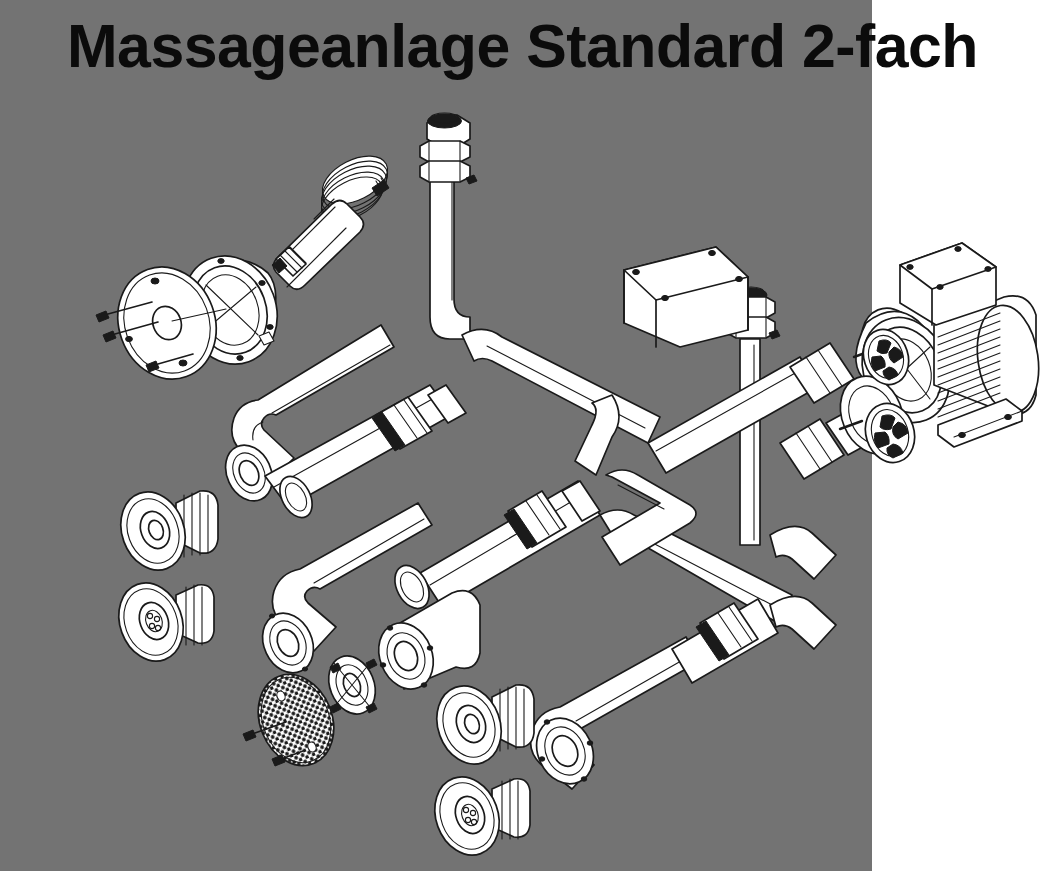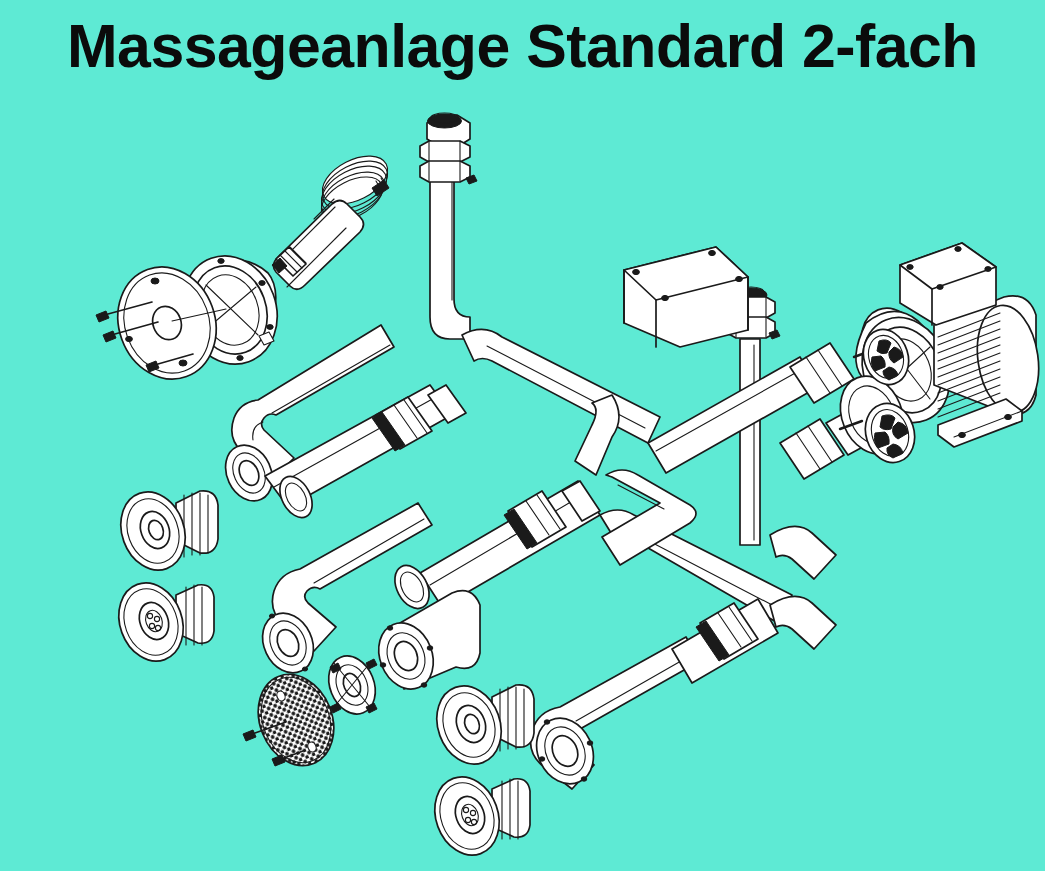--- a/index.html
+++ b/index.html
@@ -1,18 +1,18 @@
 <!DOCTYPE html>
 <html><head>
 <meta charset="utf-8">
 <style>
   html,body{margin:0;padding:0;background:#ffffff;}
   body{width:1045px;height:871px;overflow:hidden;
        font-family:"Liberation Sans", sans-serif;}
-  #page{position:relative;width:1045px;height:871px;background:#5eead4;}
+  #page{position:relative;width:860px;height:871px;background:#737373;padding-left:12px;}
 
   #title{
     position:absolute; left:0; top:10px; width:1045px;
     text-align:center;
     font-family:"Liberation Sans", sans-serif;
     font-weight:bold;
     font-size:62px;
     line-height:72px;
     letter-spacing:-0.5px;
     color:#0b0b0b;

